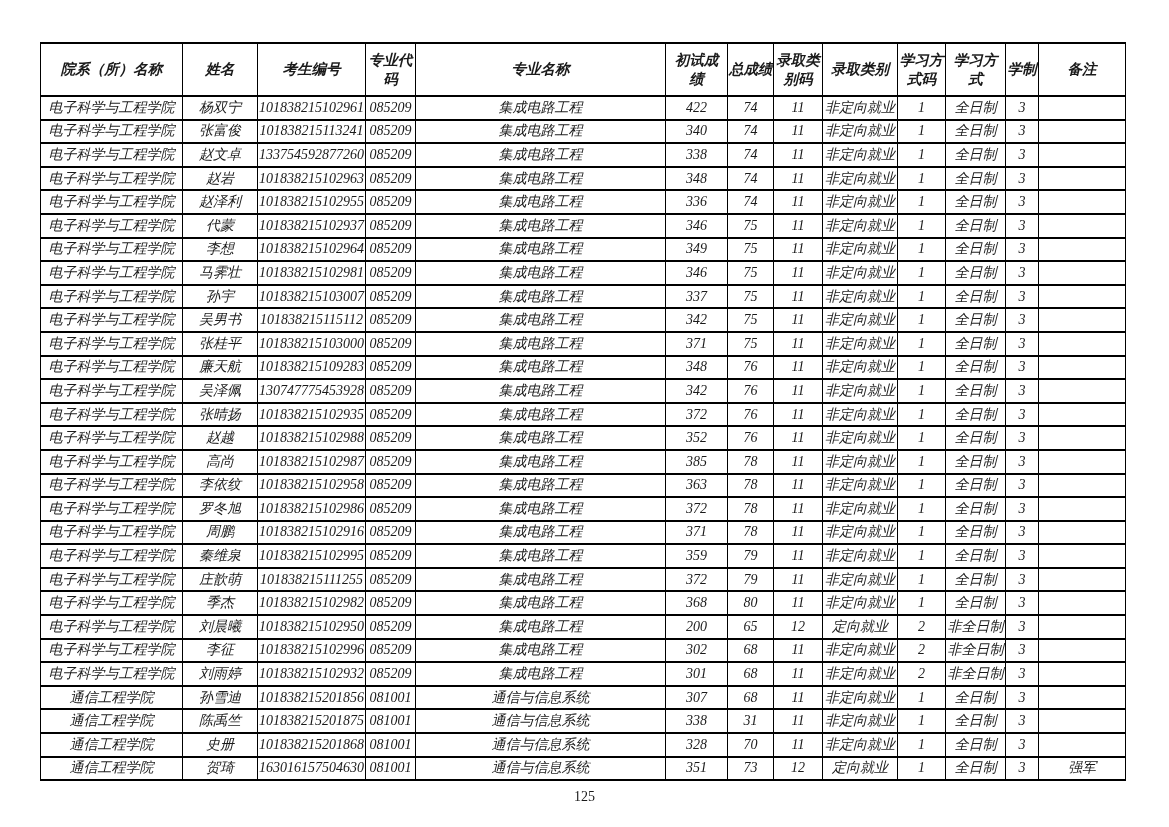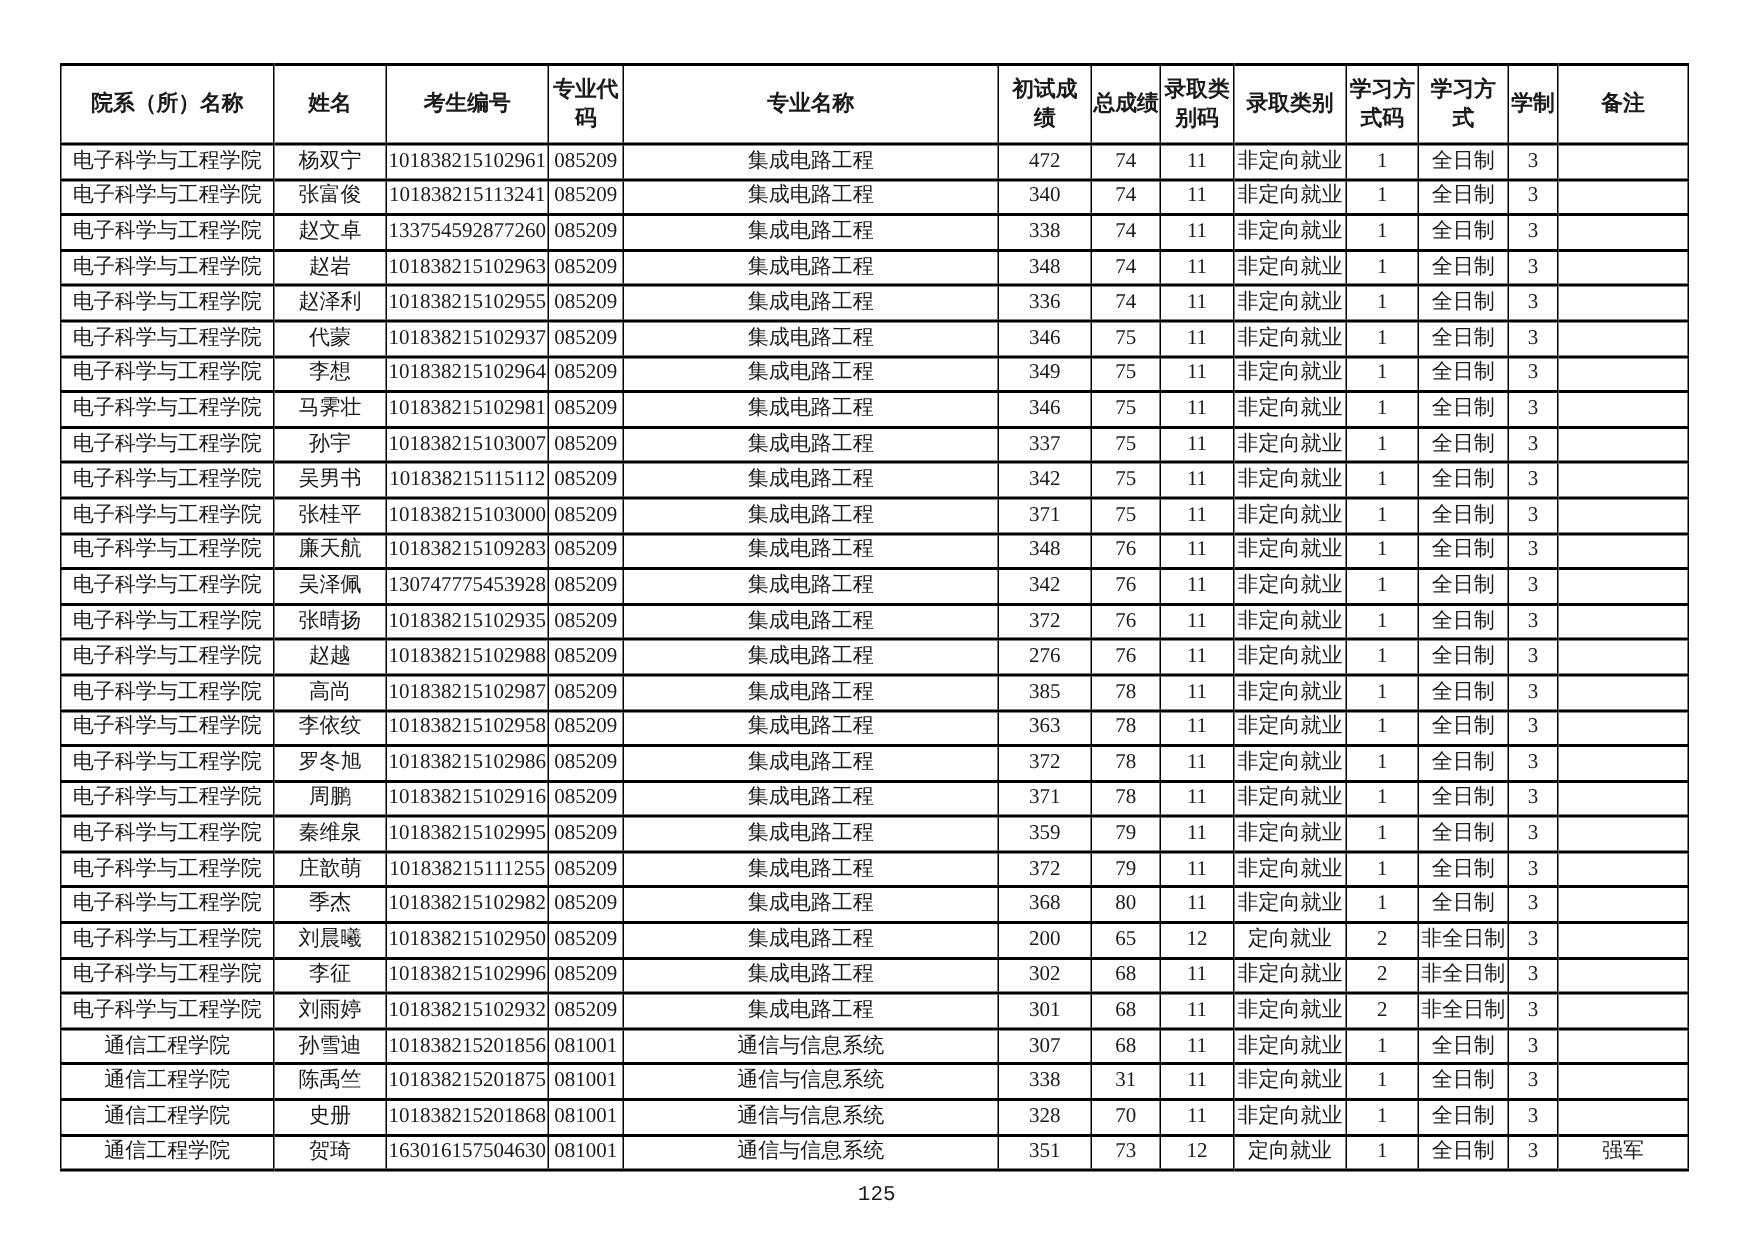--- a/index.html
+++ b/index.html
@@ -16,20 +16,21 @@
     font-family: "Liberation Serif", "DejaVu Serif", serif;
     overflow: hidden;
   }
   table.admission {
     position: absolute;
     left: 40px;
     top: 42px;
     width: 1085px;
     border-collapse: collapse;
     table-layout: fixed;
+    font-style: italic;
   }
   table.admission th,
   table.admission td {
     border-left: 1px solid #000;
     border-right: 1px solid #000;
     border-top: 2px solid #000;
     border-bottom: 2px solid #000;
     text-align: center;
     vertical-align: middle;
     padding: 0 1px;
@@ -64,21 +65,20 @@
   col.col-duration                { width: 33px; }
   col.col-remarks                 { width: 87px; }
   .page-number {
     position: absolute;
     left: 0;
     top: 789px;
     width: 1169px;
     text-align: center;
     font-size: 14px;
     color: #1a1a1a;
-    font-family: Liberation Mono, monospace;
   }
 </style>
 </head>
 <body>
 
 <div class="page">
   <table class="admission">
     <colgroup>
         <col class="col-dept">
         <col class="col-name">
@@ -116,21 +116,21 @@
           <th>备注</th>
         </tr>
     </thead>
     <tbody>
         <tr>
           <td class="col-dept">电子科学与工程学院</td>
           <td class="col-name">杨双宁</td>
           <td class="col-candidate-id">101838215102961</td>
           <td class="col-major-code">085209</td>
           <td class="col-major-name">集成电路工程</td>
-          <td class="col-initial-score">472</td>
+          <td class="col-initial-score">422</td>
           <td class="col-total-score">74</td>
           <td class="col-admission-category-code">11</td>
           <td class="col-admission-category">非定向就业</td>
           <td class="col-study-mode-code">1</td>
           <td class="col-study-mode">全日制</td>
           <td class="col-duration">3</td>
           <td class="col-remarks"></td>
         </tr>
         <tr>
           <td class="col-dept">电子科学与工程学院</td>
@@ -326,21 +326,21 @@
           <td class="col-study-mode">全日制</td>
           <td class="col-duration">3</td>
           <td class="col-remarks"></td>
         </tr>
         <tr>
           <td class="col-dept">电子科学与工程学院</td>
           <td class="col-name">赵越</td>
           <td class="col-candidate-id">101838215102988</td>
           <td class="col-major-code">085209</td>
           <td class="col-major-name">集成电路工程</td>
-          <td class="col-initial-score">276</td>
+          <td class="col-initial-score">352</td>
           <td class="col-total-score">76</td>
           <td class="col-admission-category-code">11</td>
           <td class="col-admission-category">非定向就业</td>
           <td class="col-study-mode-code">1</td>
           <td class="col-study-mode">全日制</td>
           <td class="col-duration">3</td>
           <td class="col-remarks"></td>
         </tr>
         <tr>
           <td class="col-dept">电子科学与工程学院</td>

